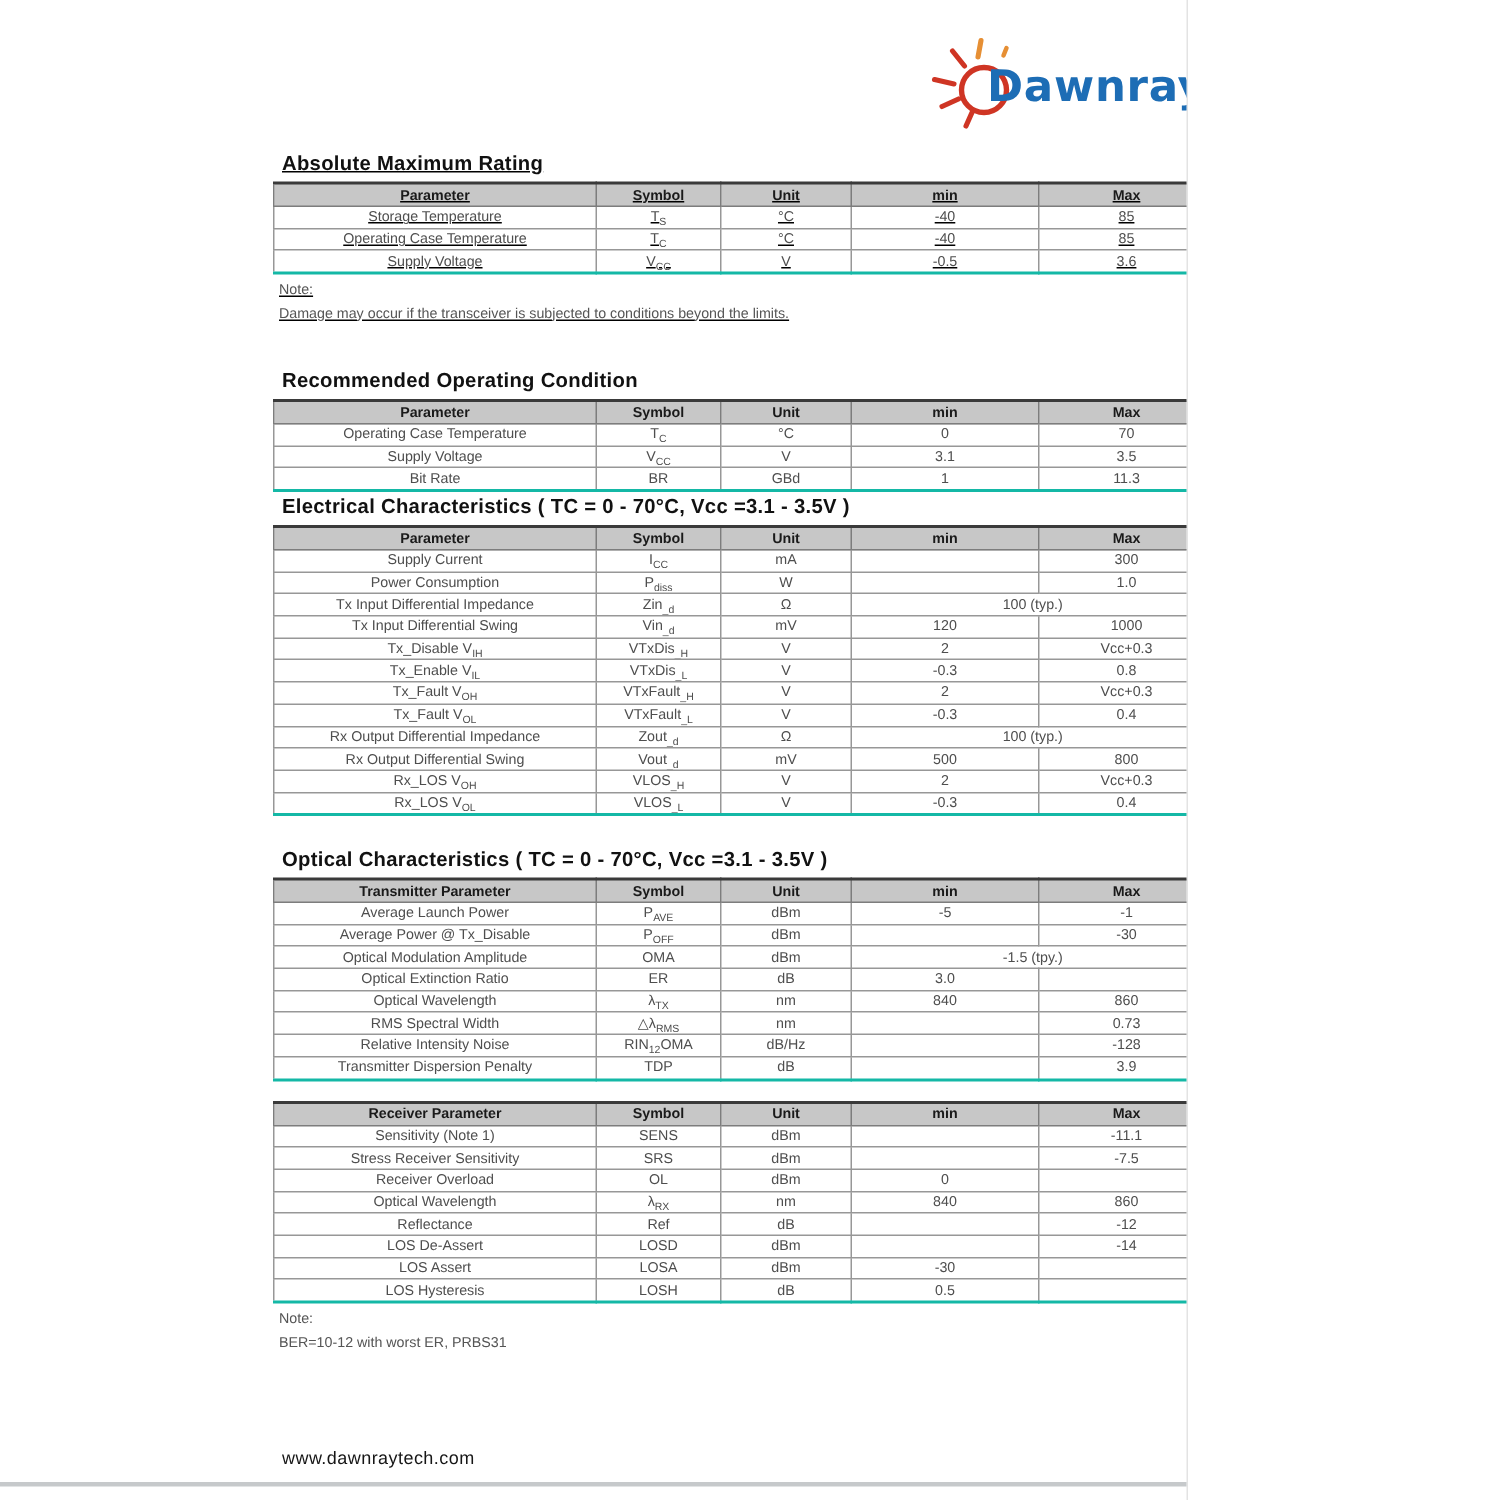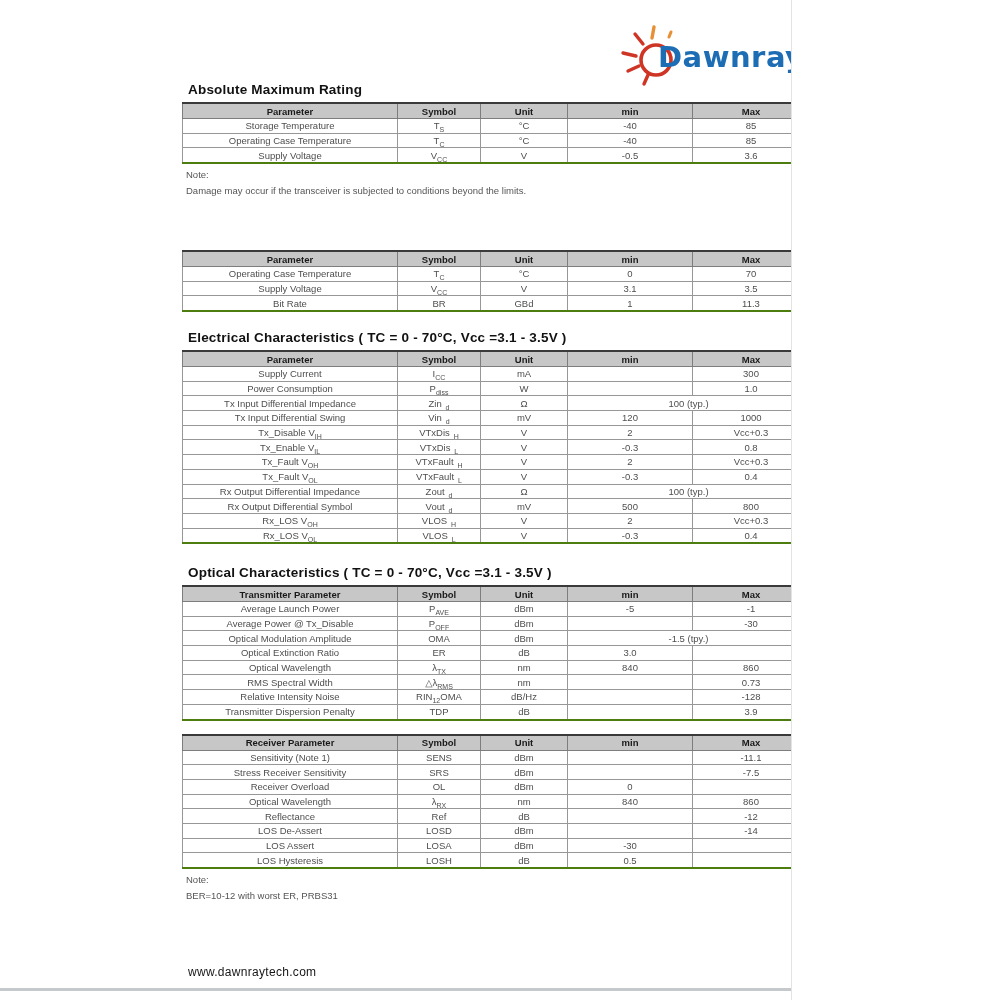--- a/index.html
+++ b/index.html
@@ -17,31 +17,31 @@
   
   .logo{position:absolute;top:12px;left:612px;width:240px;height:86px;}
   .logo svg{position:absolute;left:6px;top:8px;width:68px;height:68px;}
   .logo-text{
     position:absolute;left:46px;top:28px;font-size:29px;font-weight:bold;
     color:var(--accent-blue);letter-spacing:0.5px;white-space:nowrap;
     font-family:"DejaVu Sans","Liberation Sans",sans-serif;
   }
   
   .sec{position:absolute;left:182px;width:627px;}
-  #sec1{top:82px;}
+  #sec1{top:101px;text-decoration:underline;}
   #sec2{top:246px;}
   #sec3{top:330px;}
   #sec4{top:565px;}
   .sec h2{
     margin:0 0 0 6px;font-size:13.5px;line-height:16px;font-weight:bold;color:#111;
     letter-spacing:0.2px;
   }
   table{
     border-collapse:collapse;table-layout:fixed;width:627px;margin-top:4px;
-    border-top:2px solid #3a3a3a;border-bottom:2px solid #4d7c0f;padding-left:18px;
+    border-top:2px solid #3a3a3a;border-bottom:2px solid #14b8a6;padding-left:18px;
   }
   table.second{margin-top:13px;}
   th{
     background:var(--table-header-bg);font-size:9.5px;font-weight:bold;color:#1a1a1a;
     height:14px;padding:0 2px;border:1px solid #7d7d7d;border-top:none;text-align:center;
   }
   td{
     font-size:9.5px;color:#4e4e4e;height:13.7px;padding:0 2px;text-align:center;
     border:1px solid #979797;vertical-align:middle;white-space:nowrap;overflow:hidden;
   }
@@ -114,20 +114,21 @@
           </tr>
         </tbody>
       </table>
     <div class="note">
       <div>Note:</div>
       <div>Damage may occur if the transceiver is subjected to conditions beyond the limits.</div>
     </div>
   </div>
 
   <div class="sec" id="sec2">
+    <h2>Recommended Operating Condition</h2>
     <table>
       <colgroup>
           <col style="width:215px">
           <col style="width:83px">
           <col style="width:87px">
           <col style="width:125px">
           <col style="width:117px">
         </colgroup>
     <thead>
           <tr>
@@ -239,21 +240,21 @@
             <td>-0.3</td>
             <td>0.4</td>
           </tr>
           <tr>
             <td>Rx Output Differential Impedance</td>
             <td>Zout<sub>_d</sub></td>
             <td>Ω</td>
             <td colspan="2">100 (typ.)</td>
           </tr>
           <tr>
-            <td>Rx Output Differential Symbol</td>
+            <td>Rx Output Differential Swing</td>
             <td>Vout<sub>_d</sub></td>
             <td>mV</td>
             <td>500</td>
             <td>800</td>
           </tr>
           <tr>
             <td>Rx_LOS V<sub>OH</sub></td>
             <td>VLOS<sub>_H</sub></td>
             <td>V</td>
             <td>2</td>

